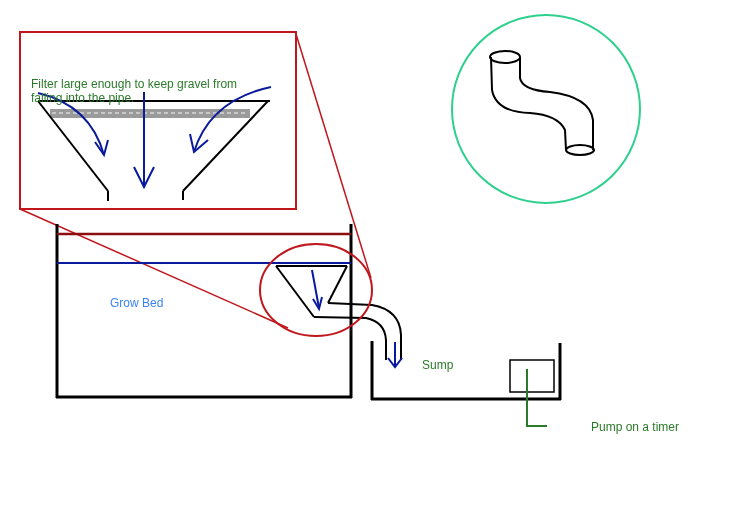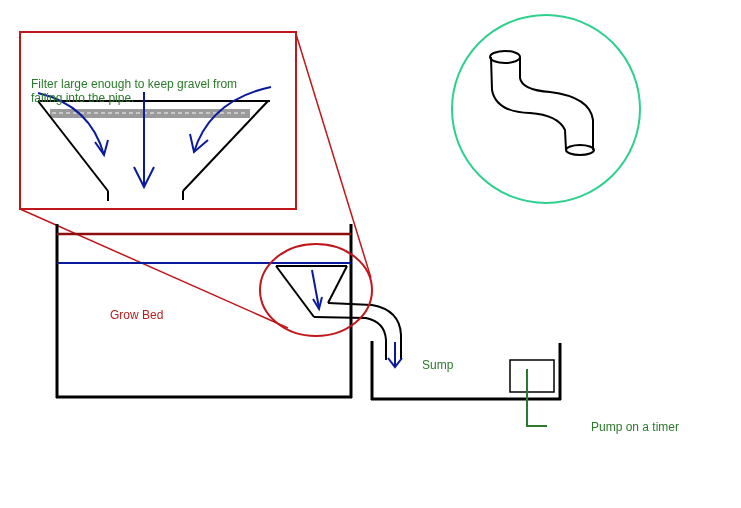--- a/index.html
+++ b/index.html
@@ -72,15 +72,15 @@
   <circle cx="546" cy="109" r="94" fill="none" stroke="#2ed08e" stroke-width="2"></circle>
   <g stroke="#000" stroke-width="2" fill="none">
     <ellipse cx="505" cy="57" rx="15" ry="6"></ellipse>
     <path d="M491 57 L492 90 Q496 112 530 113 Q558 115 565 130 L566 150"></path>
     <path d="M520 57 L520 78 Q522 90 550 92 Q590 97 593 120 L593 150"></path>
     <ellipse cx="580" cy="150" rx="14" ry="5"></ellipse>
   </g>
 </svg>
 
 <div class="lbl callout-text" style="color:#2a7a2a;">Filter large enough to keep gravel from falling into the pipe.</div>
-<div class="lbl" style="left:110px;top:307px;color:#b91c1c;">Grow Bed</div>
+<div class="lbl" style="left:110px;top:295px;color:#3b82f6;">Grow Bed</div>
 <div class="lbl" style="left:422px;top:357px;color:#2a7a2a;text-align:center;">Sump</div>
 <div class="lbl" style="left:555px;top:419px;color:#2a7a2a;margin-left:36px;">Pump on a timer</div>
 
 </body></html>

